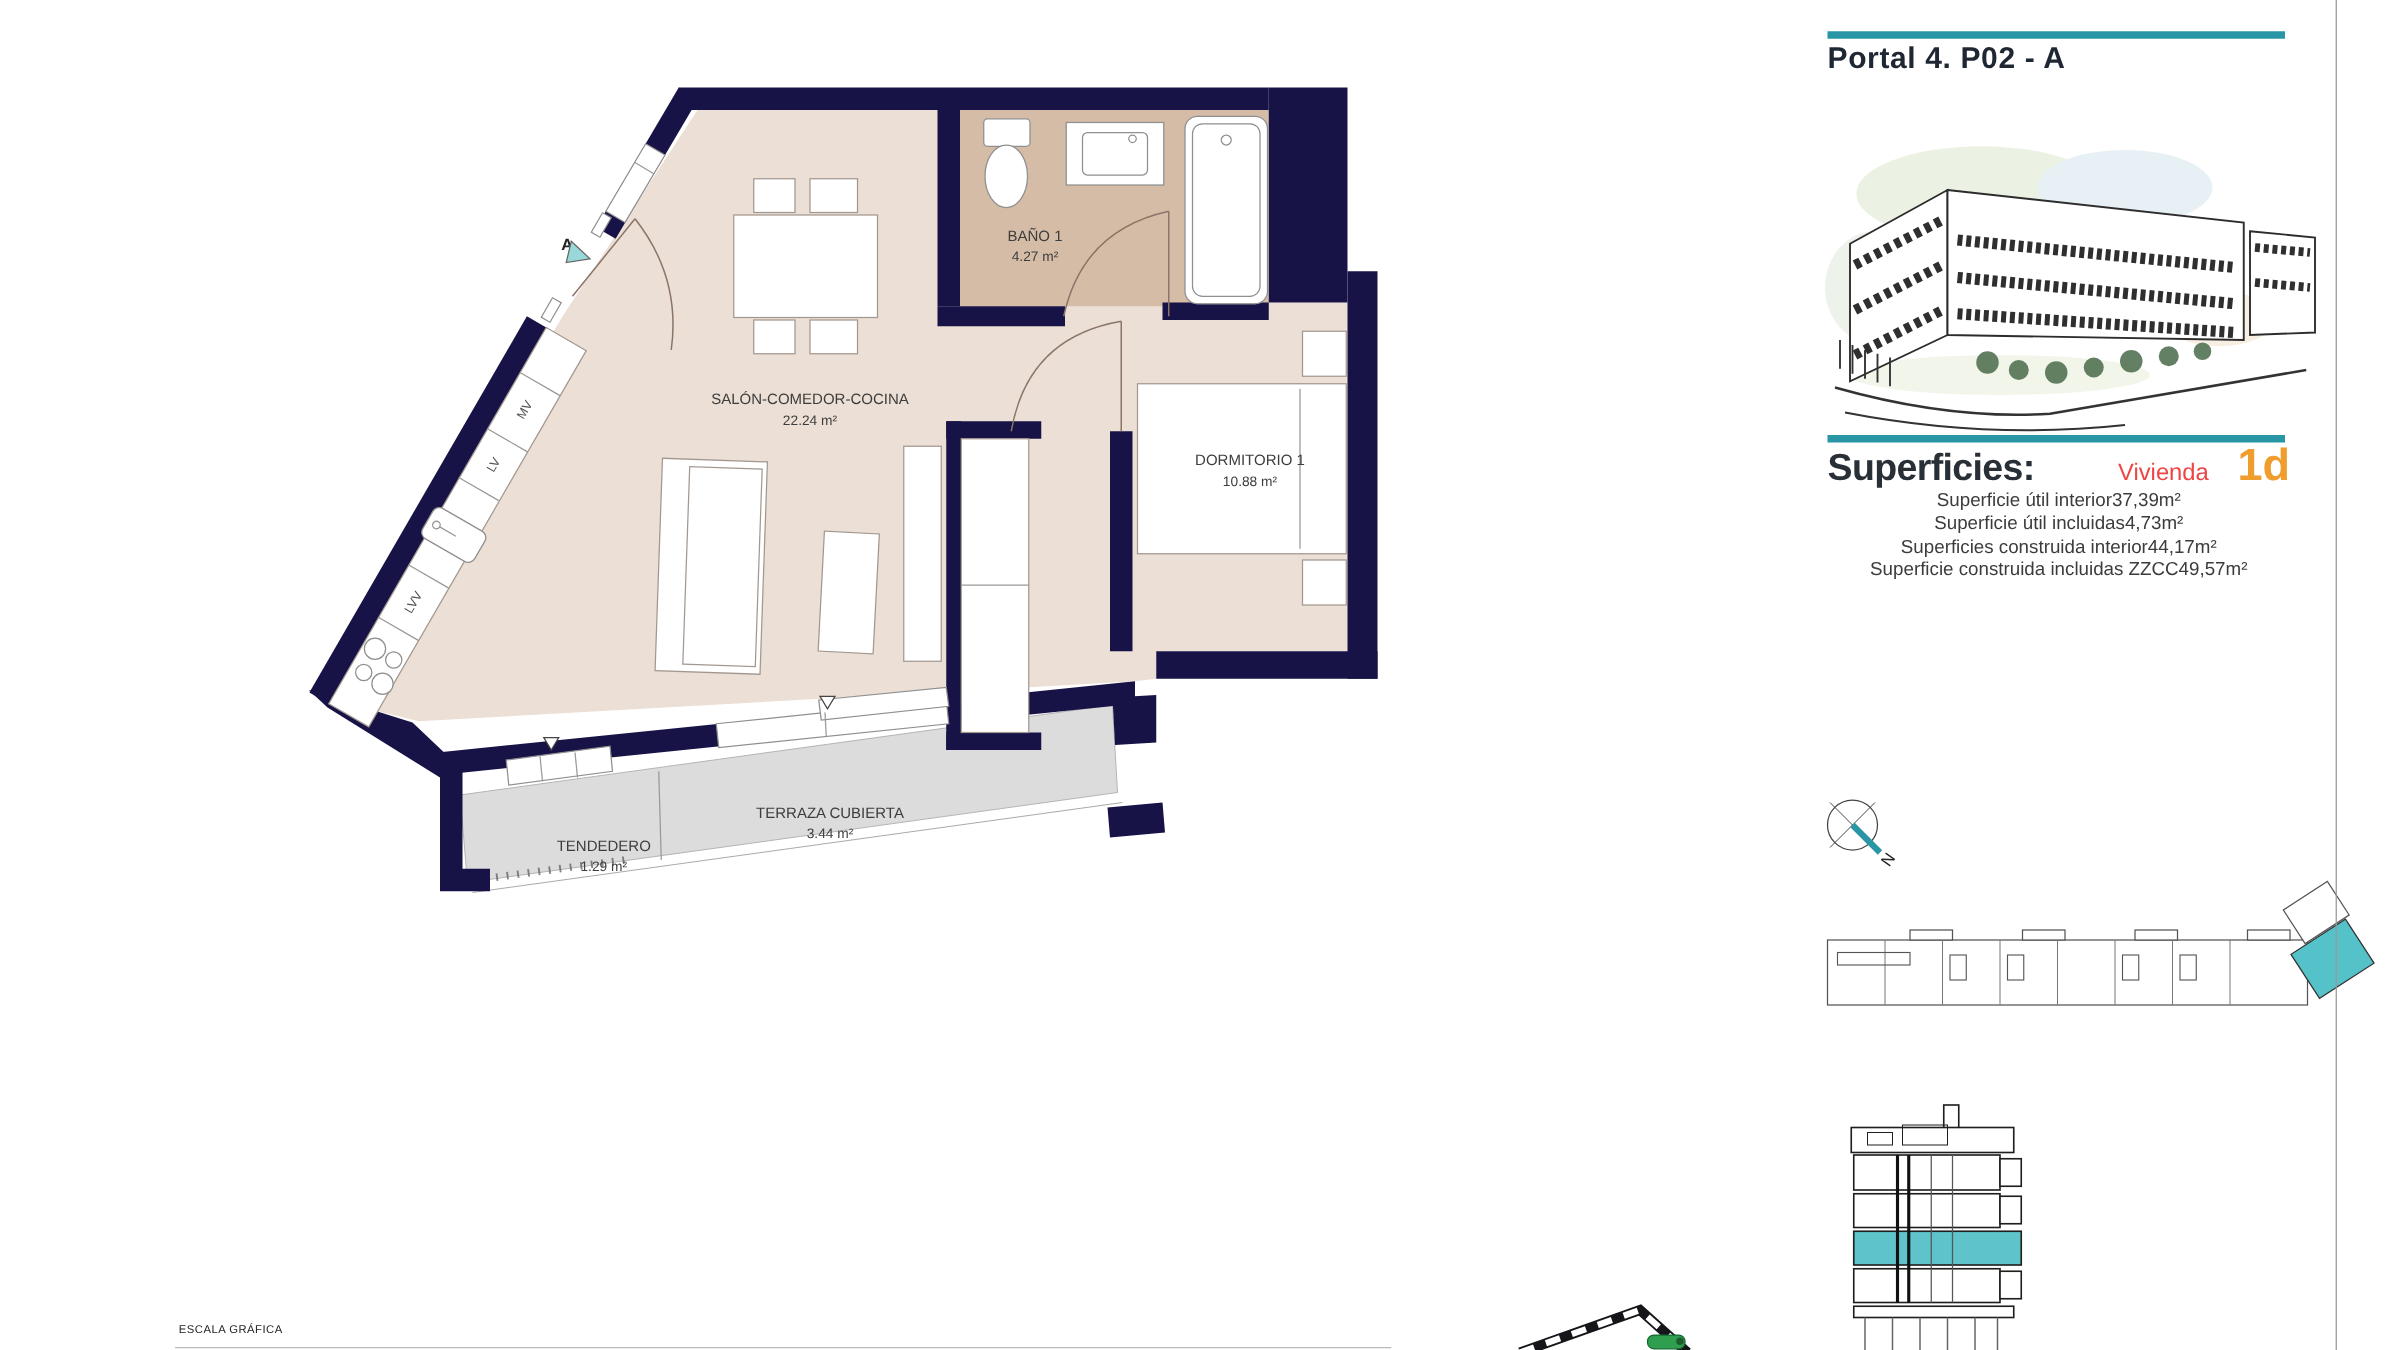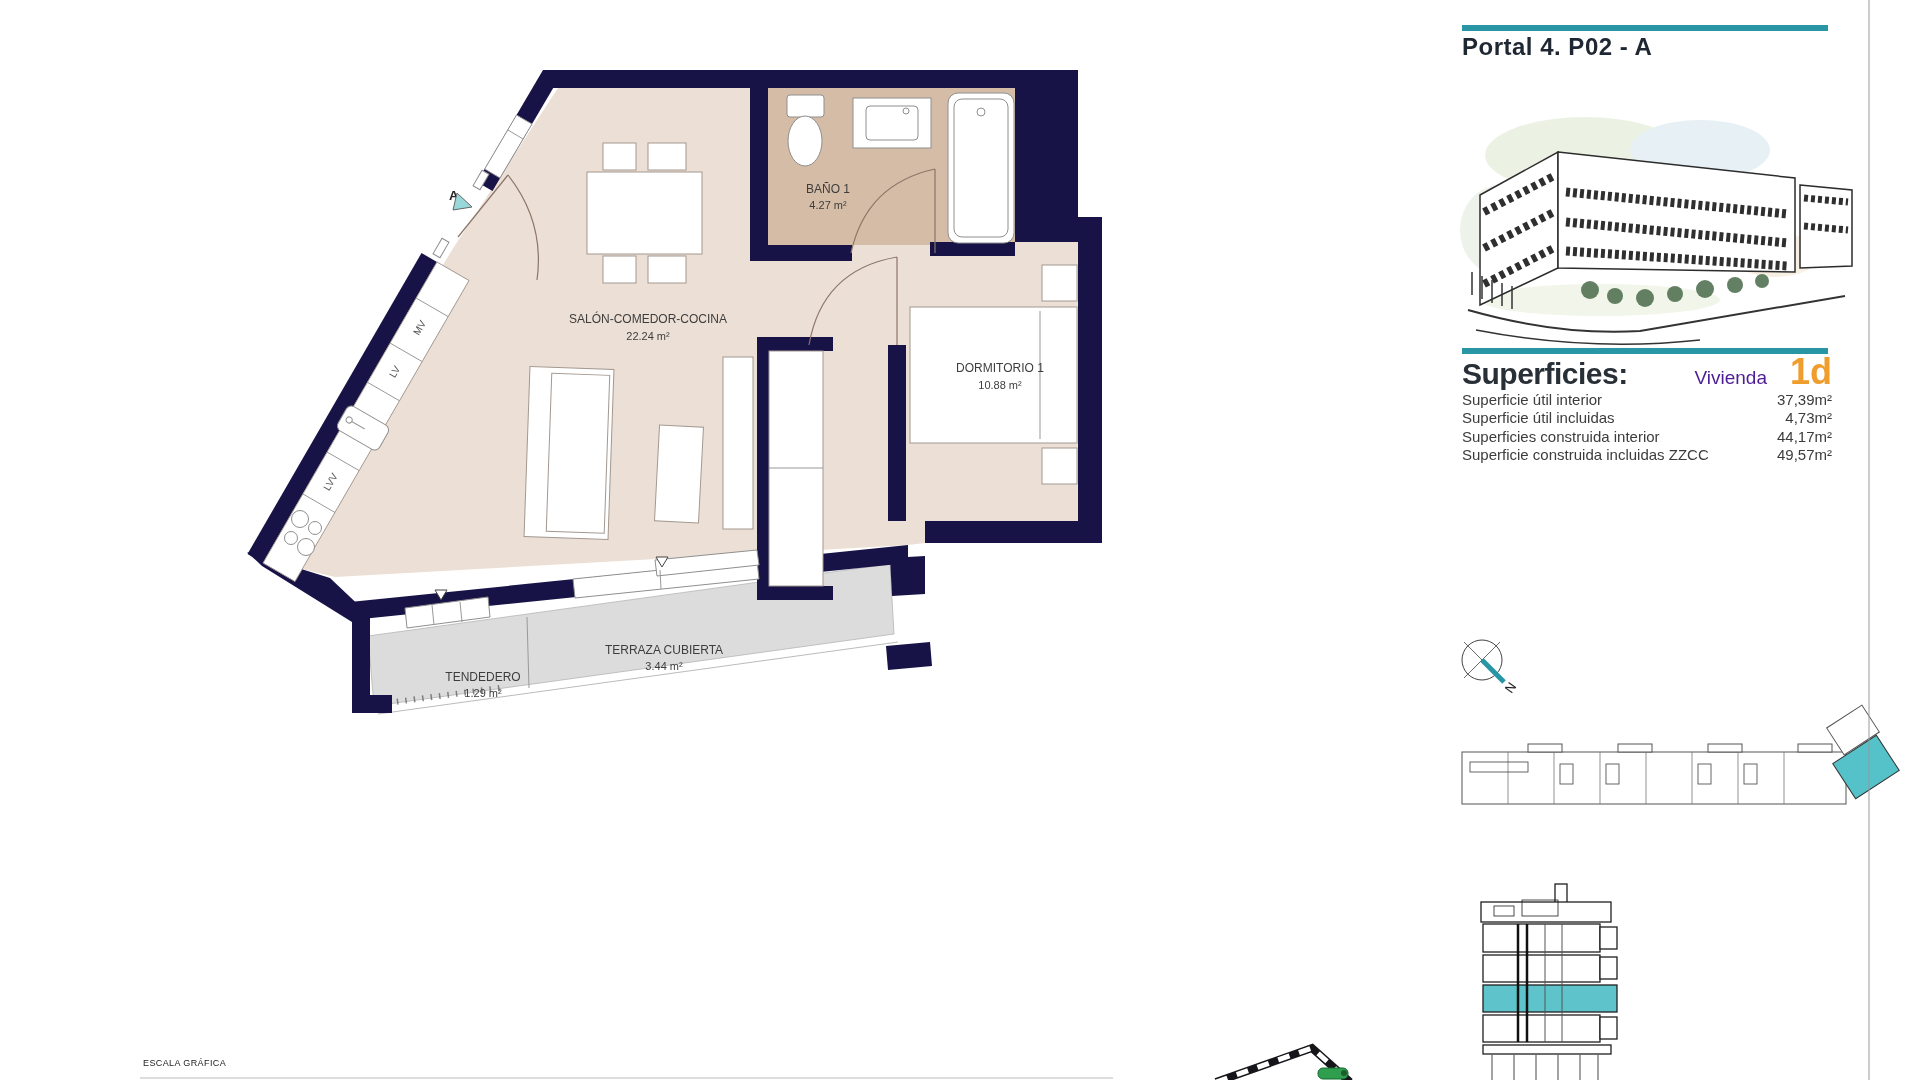--- a/index.html
+++ b/index.html
@@ -5,23 +5,23 @@
   html,body{margin:0;padding:0;background:#ffffff;}
   #page{position:relative;width:1920px;height:1080px;background:#ffffff;overflow:hidden;
         font-family:"Liberation Sans",sans-serif;}
   svg text{font-family:"Liberation Sans",sans-serif;}
   .teal-bar{position:absolute;left:1462px;width:366px;height:6px;background:#2996a5;}
   #title{position:absolute;left:1462px;top:33px;width:366px;
          font-size:24px;font-weight:700;color:#1f2733;letter-spacing:.5px;}
   #superficies{position:absolute;left:1462px;top:357px;width:370px;}
   #sup-head{display:flex;align-items:baseline;}
   #sup-title{font-size:30px;font-weight:700;color:#282f36;letter-spacing:-.5px;text-align:right;}
-  #sup-viv{margin-left:auto;font-size:19px;color:#4c1d95;}
+  #sup-viv{margin-left:auto;font-size:19px;color:#ef4444;}
   #sup-viv-val{margin-left:23px;font-size:36px;font-weight:700;color:#ef9d2c;line-height:30px;}
-  .sup-row{display:flex;justify-content:space-between;font-size:15px;color:#3c3c3c;
+  .sup-row{display:flex;justify-content:center;font-size:15px;color:#3c3c3c;
            line-height:18.4px;}
   #escala{position:absolute;left:143px;top:1058px;font-size:9px;color:#222;letter-spacing:.4px;}
   .plan-label{fill:#3d3d3d;font-size:12px;}
   .plan-area{fill:#3d3d3d;font-size:11px;}
   .kit-label{fill:#555;font-size:10px;}
   .furn{fill:#ffffff;stroke:#a39890;stroke-width:1;}
   .fix{fill:#ffffff;stroke:#8f8f8f;stroke-width:1;}
   .arc{fill:none;stroke:#8a7568;stroke-width:1.2;}
   .thin{stroke:#999;stroke-width:1;fill:none;}
   .sec{fill:#ffffff;stroke:#1f1f1f;stroke-width:1.3;}

